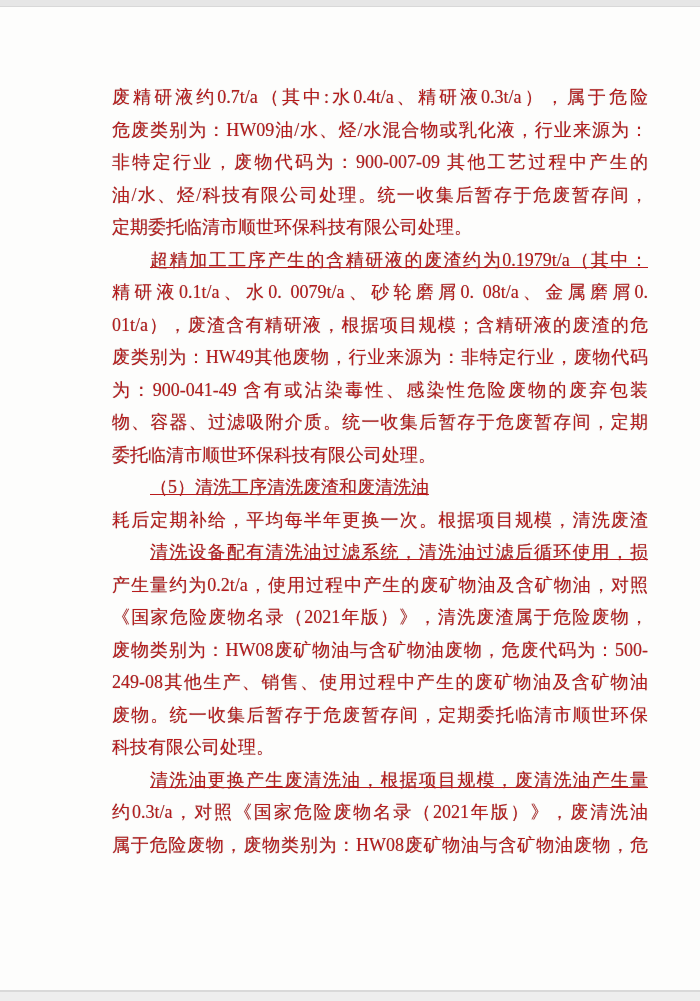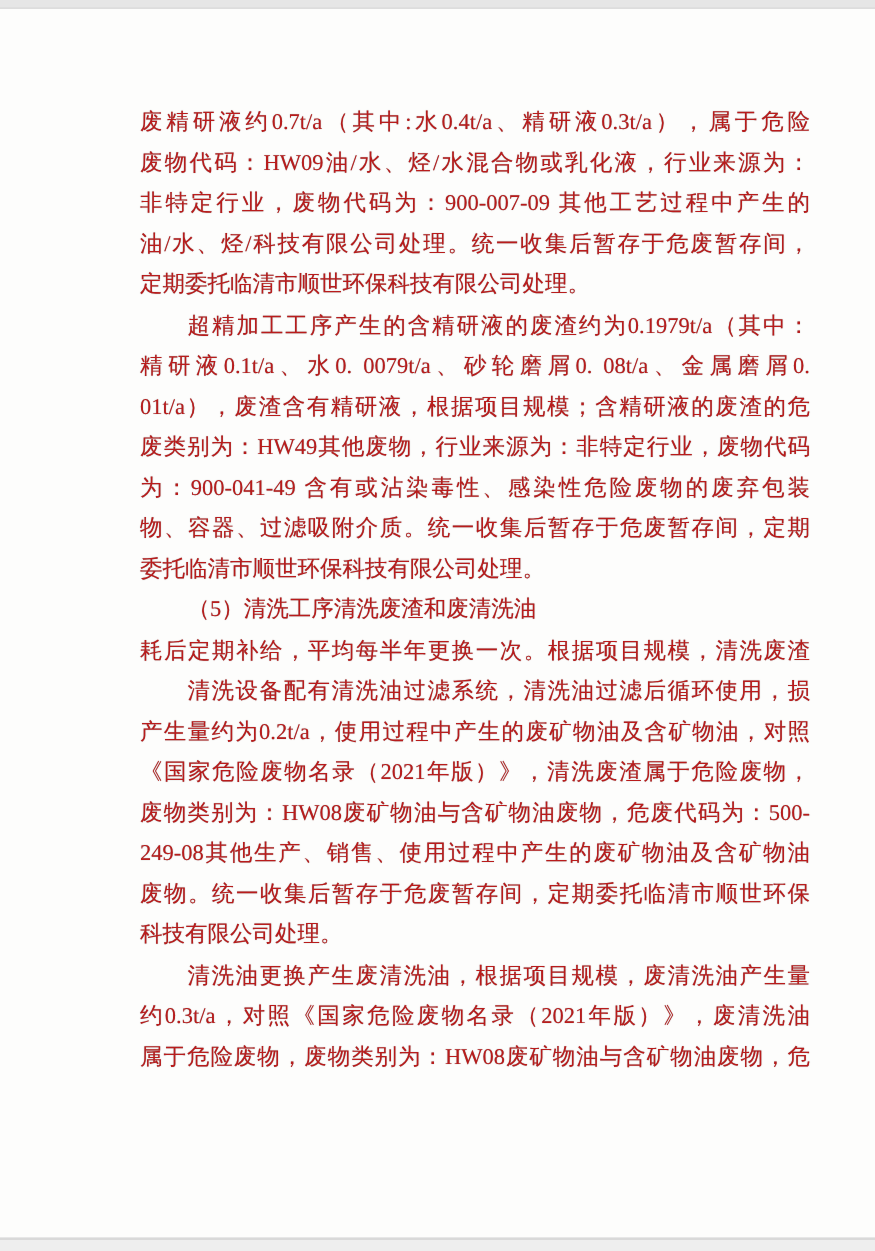--- a/index.html
+++ b/index.html
@@ -43,33 +43,33 @@
     text-align: justify;
     text-align-last: justify;
     text-justify: inter-character;
     min-height: 32.5px;
   }
   .line.endline,
   .line.heading {
     text-align: center;
     text-align-last: left;
   }
-  .line.indent { padding-left: 38px; }
+  .line.indent { padding-left: 38px; text-decoration: underline; }
 </style>
 </head>
 <body>
 
 <div class="page">
   <div class="top-edge"></div>
 
   <div class="text-block">
 
     <div>
       <div class="line">废精研液约0.7t/a（其中:水0.4t/a、精研液0.3t/a），属于危险</div>
-      <div class="line">废物代码：HW09油/水、烃/水混合物或乳化液，行业来源为：</div>
+      <div class="line">危废类别为：HW09油/水、烃/水混合物或乳化液，行业来源为：</div>
       <div class="line">非特定行业，废物代码为：900-007-09 其他工艺过程中产生的</div>
       <div class="line">油/水、烃/科技有限公司处理。统一收集后暂存于危废暂存间，</div>
       <div class="line endline">定期委托临清市顺世环保科技有限公司处理。</div>
     </div>
 
     <div>
       <div class="line indent">超精加工工序产生的含精研液的废渣约为0.1979t/a（其中：</div>
       <div class="line">精研液0.1t/a、水0. 0079t/a、砂轮磨屑0. 08t/a、金属磨屑0.</div>
       <div class="line">01t/a），废渣含有精研液，根据项目规模；含精研液的废渣的危</div>
       <div class="line">废类别为：HW49其他废物，行业来源为：非特定行业，废物代码</div>

